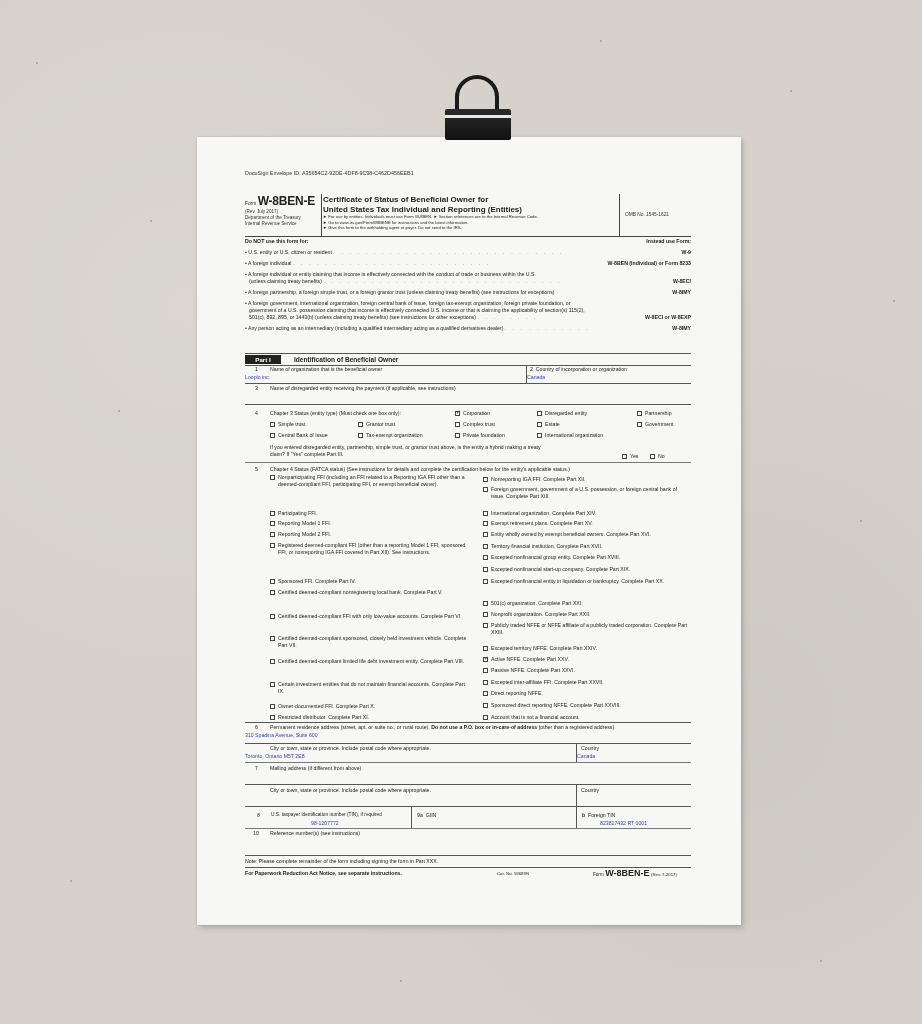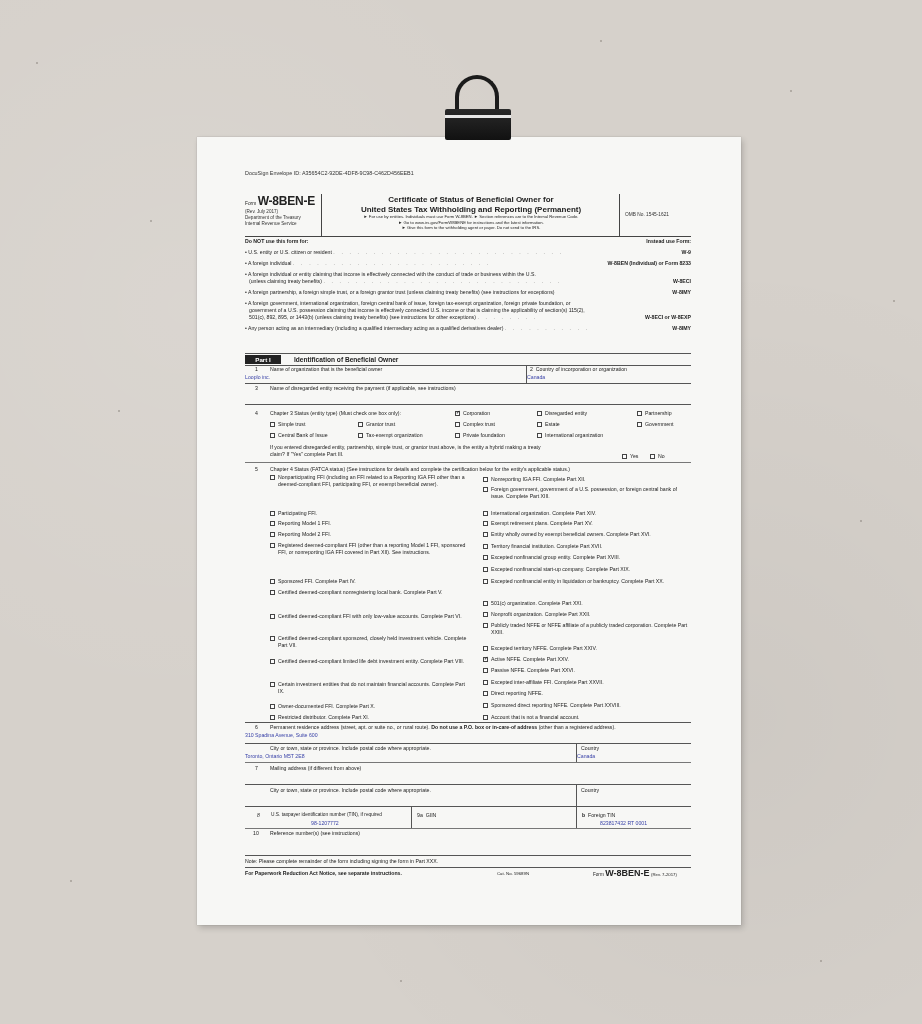--- a/index.html
+++ b/index.html
@@ -31,21 +31,21 @@
   }
   .clip .stripe { position:absolute; left:0; top:40px; width:66px; height:3px; background:#e8e8e8; }
 
   .form { position:absolute; left:245px; top:170px; width:446px; color:#222; font-size:5.2px; line-height:1.25; }
   .env { position:absolute; left:0; top:0; font-size:5.4px; color:#333; white-space:nowrap; }
   .hdr { position:absolute; left:0; top:24px; width:446px; height:42px; border-bottom:1px solid #444; }
   .hdr .left { position:absolute; left:0; top:0; width:76px; height:42px; border-right:1px solid #444; }
   .hdr .formword { font-size:4.8px; }
   .hdr .formnum { font-size:12px; font-weight:bold; letter-spacing:-0.2px; }
   .hdr .small { font-size:4.6px; color:#333; line-height:1.3; }
-  .hdr .mid { position:absolute; left:78px; top:0; width:296px; height:42px; text-align:center; border-right:1px solid #444; }
+  .hdr .mid { position:absolute; left:78px; top:0; width:296px; height:42px; border-right:1px solid #444; }
   .hdr .title { font-size:8px; font-weight:bold; line-height:1.15; margin-top:1px; }
   .hdr .sub { font-size:4.2px; line-height:1.3; }
   .hdr .omb { position:absolute; left:380px; top:18px; font-size:4.8px; color:#333; }
 
   .row { position:absolute; left:0; width:446px; white-space:nowrap; }
   .lead { position:absolute; right:0; }
   .dots { color:#666; letter-spacing:2.6px; }
   .bold { font-weight:bold; }
   .hr { position:absolute; left:0; width:446px; border-top:1px solid #555; }
   .hr.thin { border-top:0.7px solid #777; }
@@ -94,21 +94,21 @@
 
   <div class="hdr">
     <div class="left">
       <div><span class="formword">Form</span> <span class="formnum">W-8BEN-E</span></div>
       <div class="small">(Rev. July 2017)</div>
       <div class="small">Department of the Treasury</div>
       <div class="small">Internal Revenue Service</div>
     </div>
     <div class="mid">
       <div class="title">Certificate of Status of Beneficial Owner for</div>
-      <div class="title">United States Tax Withholding and Reporting (Permanent)</div>
+      <div class="title">United States Tax Individual and Reporting (Entities)</div>
       <div class="sub">► For use by entities. Individuals must use Form W-8BEN. ► Section references are to the Internal Revenue Code.</div>
       <div class="sub">► Go to www.irs.gov/FormW8BENE for instructions and the latest information.</div>
       <div class="sub">► Give this form to the withholding agent or payer. Do not send to the IRS.</div>
     </div>
     <div class="omb">OMB No. 1545-1621</div>
   </div>
 
   <div class="row bold" style="top:68px">
     <span>Do NOT use this form for:</span>
     <span class="lead">Instead use Form:</span>

